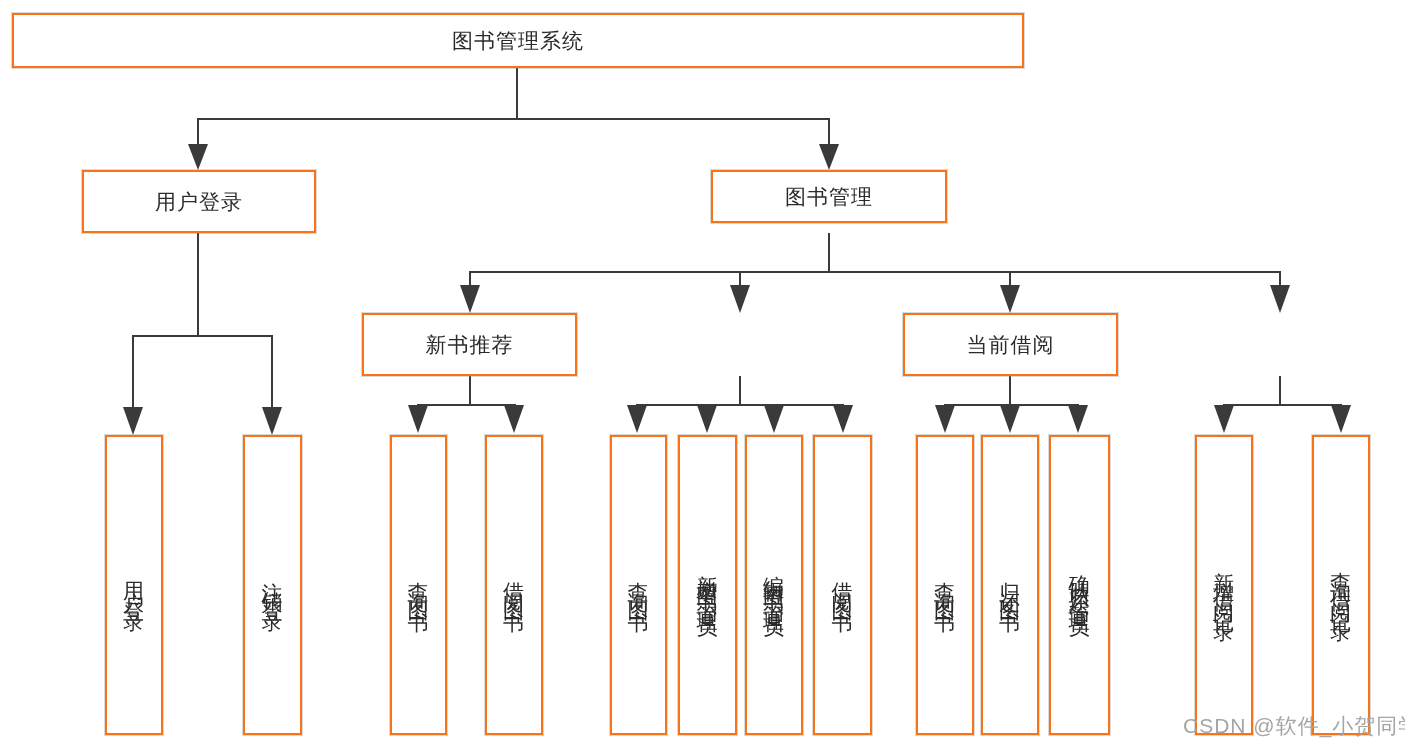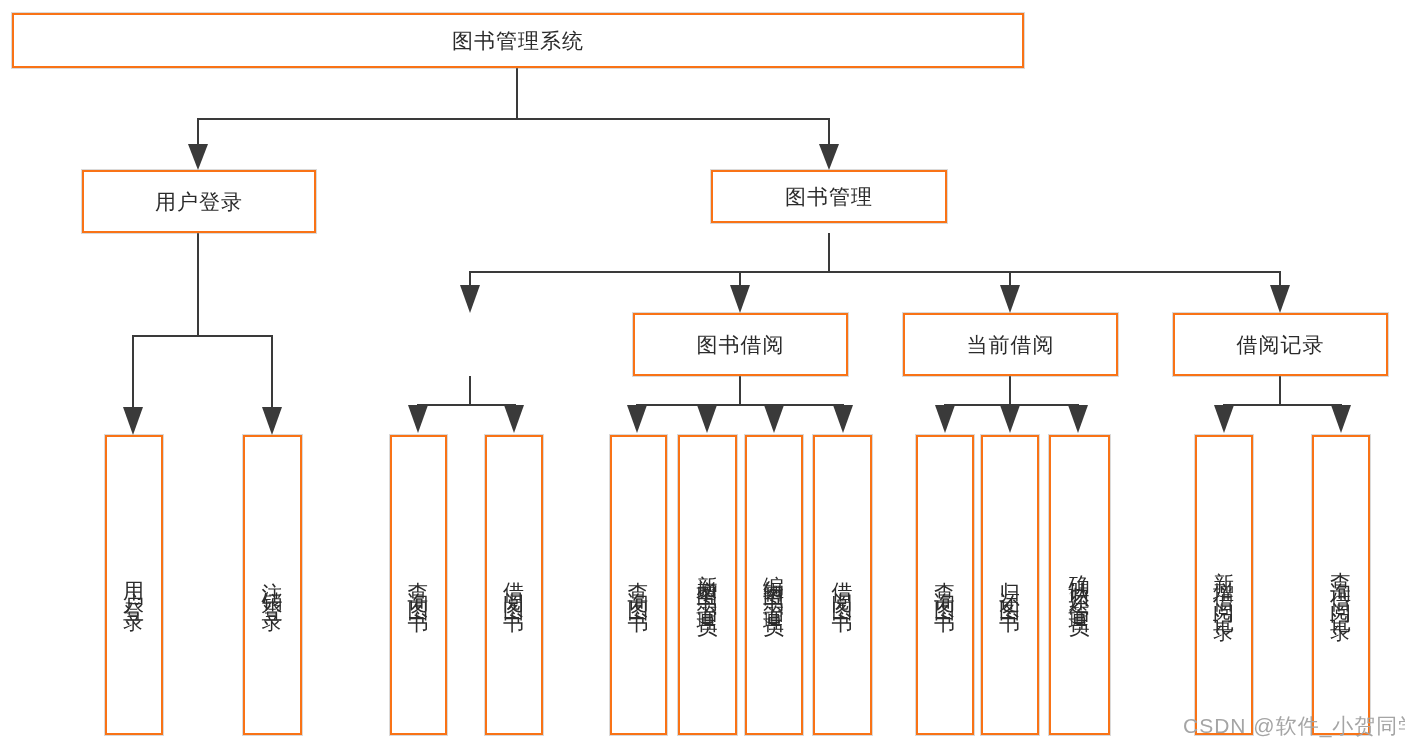--- a/index.html
+++ b/index.html
@@ -108,28 +108,25 @@
   <div class="hline" style="left:469px; top:271px; width:812px;"></div>
   <div class="vline" style="left:469px; top:271px; height:16px;"></div>
   <div class="vline" style="left:739px; top:271px; height:16px;"></div>
   <div class="vline" style="left:1009px; top:271px; height:16px;"></div>
   <div class="vline" style="left:1279px; top:271px; height:16px;"></div>
   <div class="arrow" style="left:460px; top:285px;"></div>
   <div class="arrow" style="left:730px; top:285px;"></div>
   <div class="arrow" style="left:1000px; top:285px;"></div>
   <div class="arrow" style="left:1270px; top:285px;"></div>
 
-  <div class="box" style="left:633px; top:313px; width:215px; height:63px;">
-    <span>图书借阅</span>
+  <div class="box" style="left:362px; top:313px; width:215px; height:63px;">
+    <span>新书推荐</span>
   </div>
   <div class="box" style="left:903px; top:313px; width:215px; height:63px;text-align:center;">
     <span>当前借阅</span>
-  </div>
-  <div class="box" style="left:1173px; top:313px; width:215px; height:63px;">
-    <span>借阅记录</span>
   </div>
 
   <div class="vline" style="left:469px; top:376px; height:30px;"></div>
   <div class="hline" style="left:417px; top:404px; width:99px;"></div>
   <div class="arrow" style="left:408px; top:405px;"></div>
   <div class="arrow" style="left:504px; top:405px;"></div>
 
   <div class="vline" style="left:739px; top:376px; height:30px;"></div>
   <div class="hline" style="left:636px; top:404px; width:208px;"></div>
   <div class="arrow" style="left:627px; top:405px;"></div>

